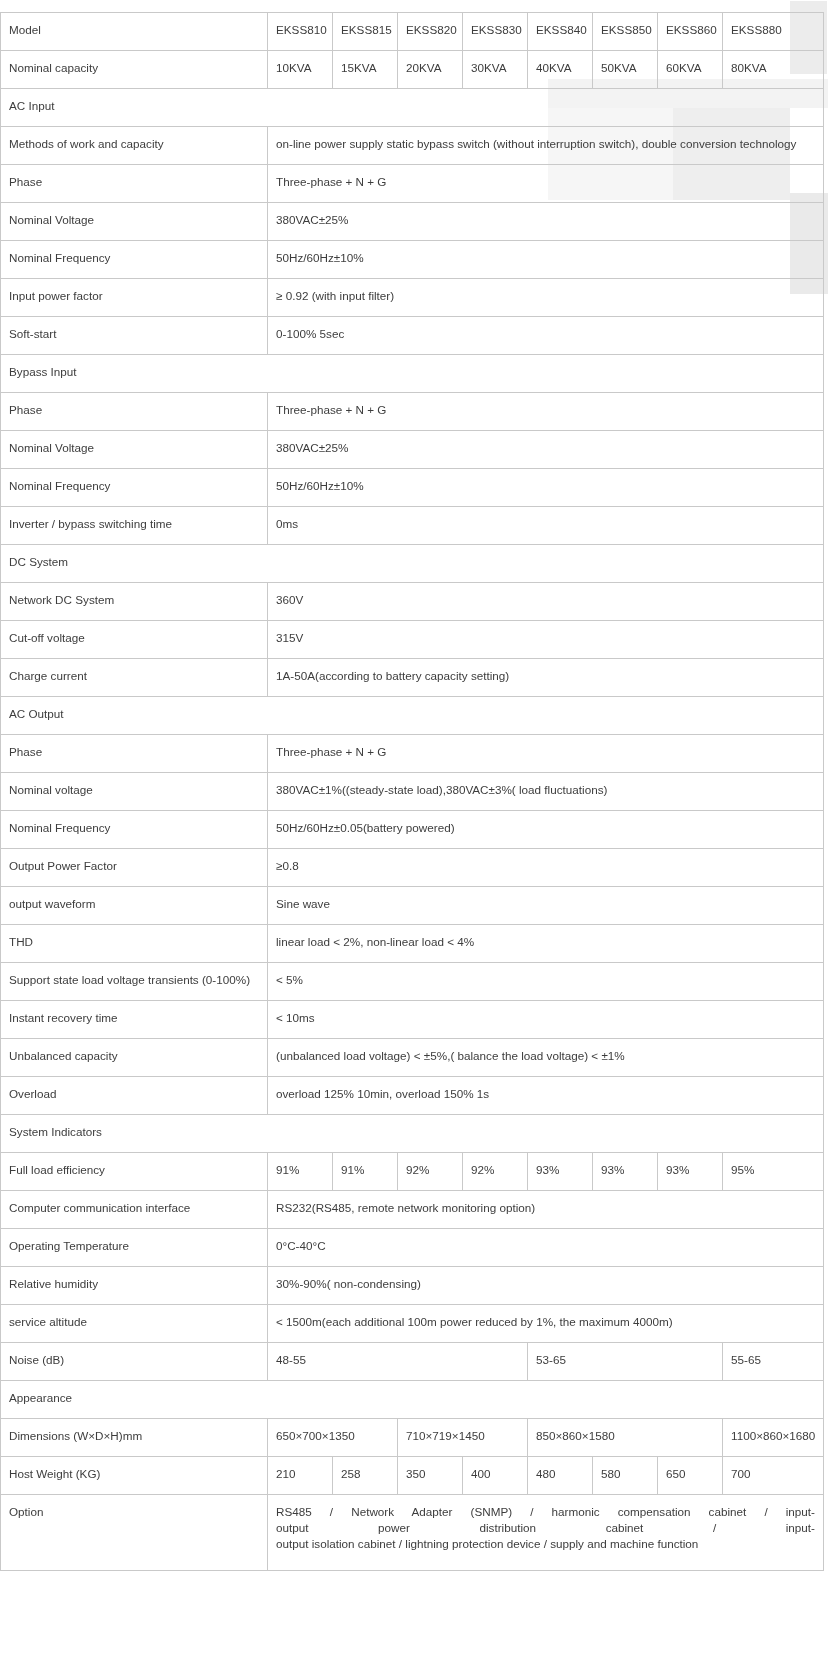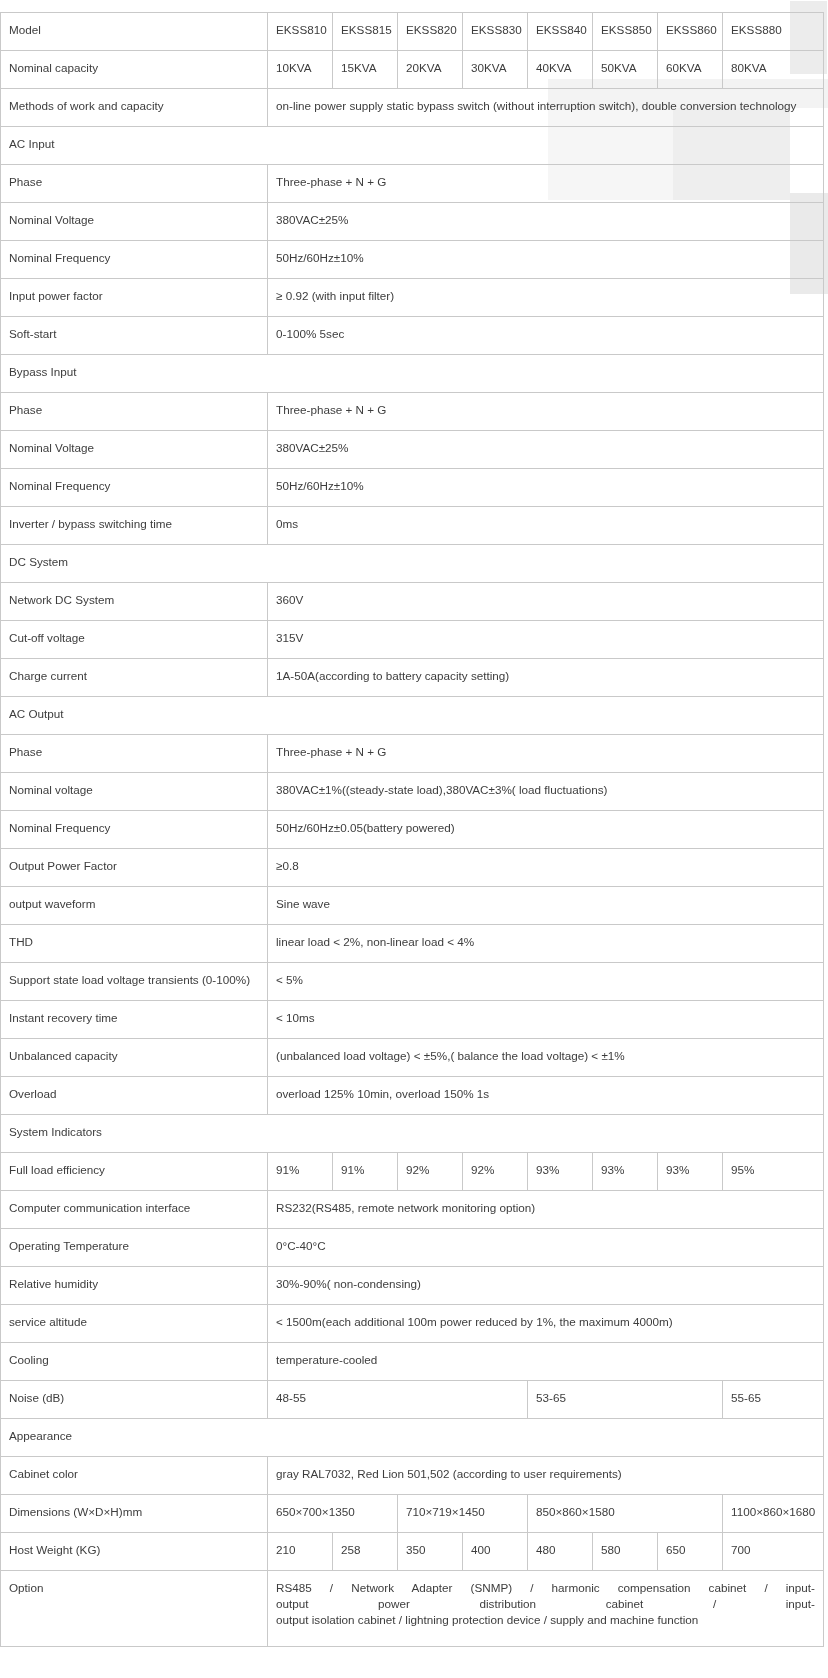--- a/index.html
+++ b/index.html
@@ -71,25 +71,25 @@
           <td class="val">10KVA</td>
           <td class="val">15KVA</td>
           <td class="val">20KVA</td>
           <td class="val">30KVA</td>
           <td class="val">40KVA</td>
           <td class="val">50KVA</td>
           <td class="val">60KVA</td>
           <td class="val">80KVA</td>
         </tr>
         <tr>
+          <td colspan="9" class="lab sec">AC Input</td>
+        </tr>
+        <tr>
           <td class="lab">Methods of work and capacity</td>
           <td colspan="8" class="val sv">on-line power supply static bypass switch (without interruption switch), double conversion technology</td>
-        </tr>
-        <tr>
-          <td colspan="9" class="lab sec">AC Input</td>
         </tr>
         <tr>
           <td class="lab">Phase</td>
           <td colspan="8" class="val sv">Three-phase + N + G</td>
         </tr>
         <tr>
           <td class="lab">Nominal Voltage</td>
           <td colspan="8" class="val sv">380VAC±25%</td>
         </tr>
         <tr>
@@ -205,35 +205,27 @@
         </tr>
         <tr>
           <td class="lab">Relative humidity</td>
           <td colspan="8" class="val sv">30%-90%( non-condensing)</td>
         </tr>
         <tr>
           <td class="lab">service altitude</td>
           <td colspan="8" class="val sv">˂ 1500m(each additional 100m power reduced by 1%, the maximum 4000m)</td>
         </tr>
         <tr>
-          <td class="lab">Cooling</td>
-          <td colspan="8" class="val sv">temperature-cooled</td>
-        </tr>
-        <tr>
           <td class="lab">Noise (dB)</td>
           <td colspan="4" class="val">48-55</td>
           <td colspan="3" class="val">53-65</td>
           <td class="val">55-65</td>
         </tr>
         <tr>
           <td colspan="9" class="lab sec">Appearance</td>
-        </tr>
-        <tr>
-          <td class="lab">Cabinet color</td>
-          <td colspan="8" class="val sv">gray RAL7032, Red Lion 501,502 (according to user requirements)</td>
         </tr>
         <tr>
           <td class="lab">Dimensions (W×D×H)mm</td>
           <td colspan="2" class="val">650×700×1350</td>
           <td colspan="2" class="val">710×719×1450</td>
           <td colspan="3" class="val">850×860×1580</td>
           <td class="val">1100×860×1680</td>
         </tr>
         <tr>
           <td class="lab">Host Weight (KG)</td>

